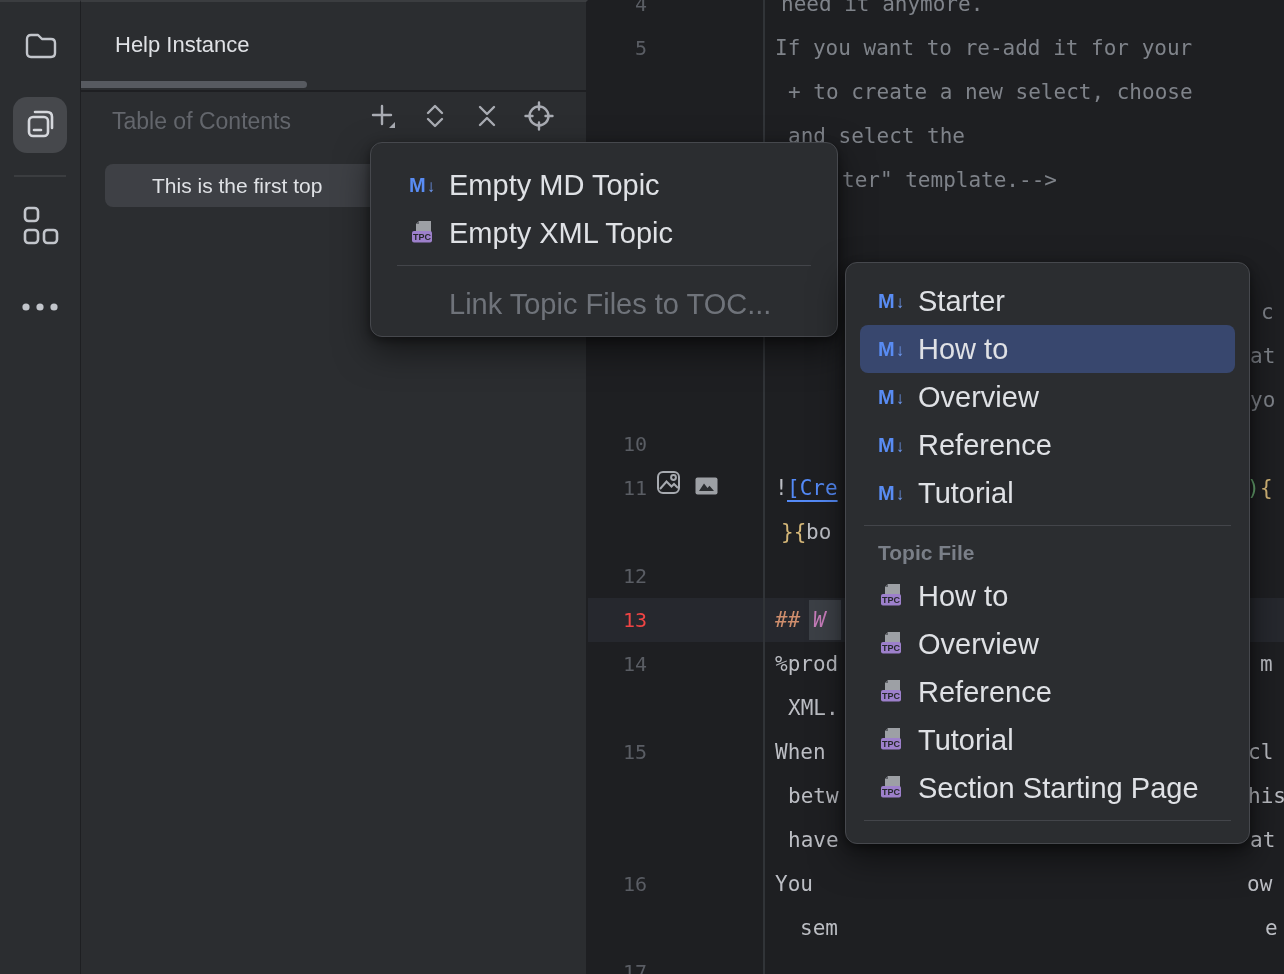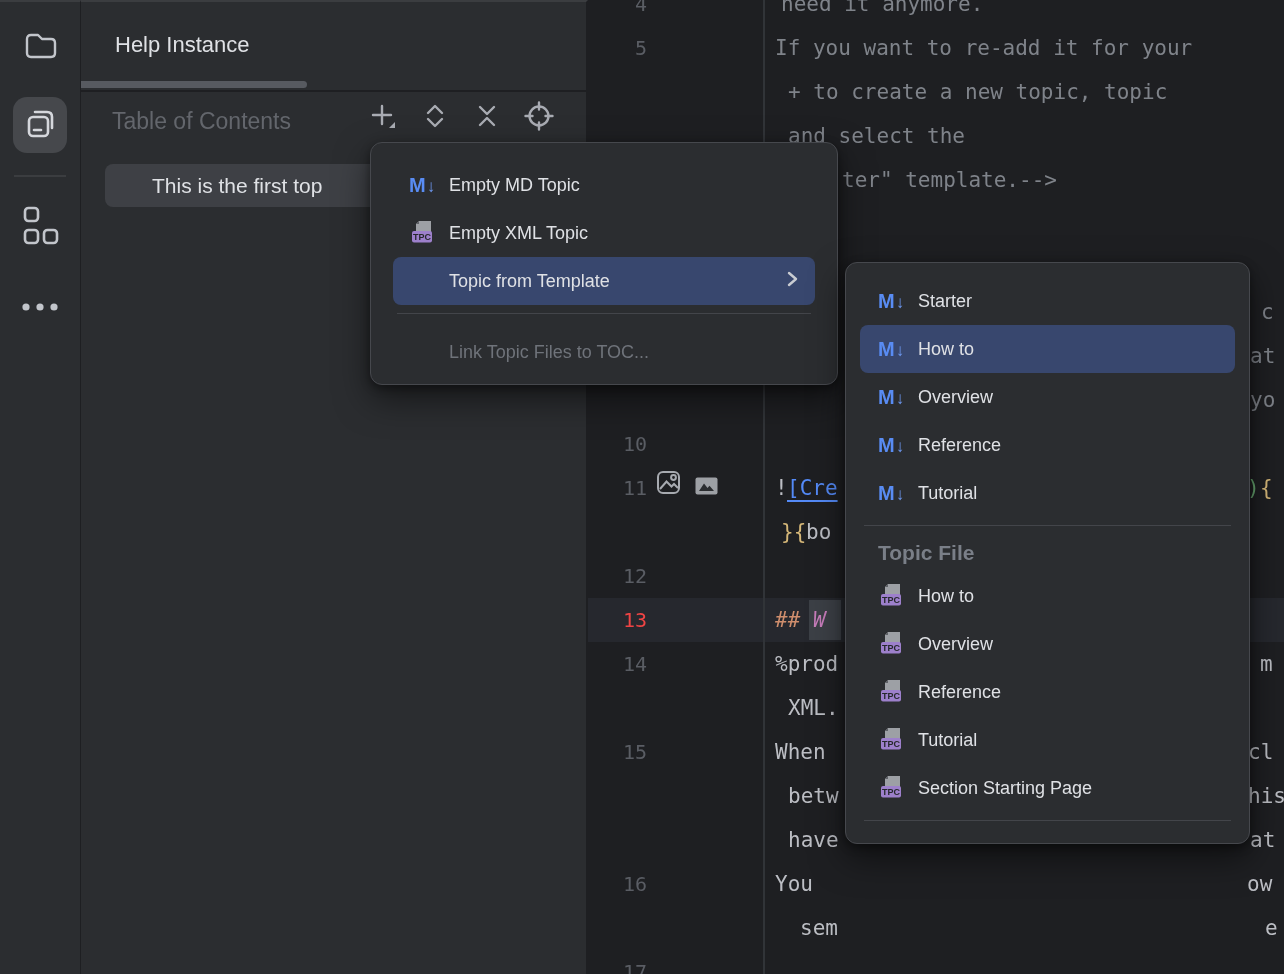--- a/index.html
+++ b/index.html
@@ -43,21 +43,21 @@
   .gutter-icons{position:absolute;display:flex;gap:14px;align-items:center;height:44px;}
 
   
   .menu{position:absolute;background:#2B2D30;border:1px solid #46484D;border-radius:12px;
     box-shadow:0 14px 34px rgba(0,0,0,.5),0 3px 10px rgba(0,0,0,.4);z-index:10;box-sizing:border-box;}
   .menu1{left:370px;top:142px;width:468px;padding:18px 22px 14px 22px;}
   .menu2{left:845px;top:262px;width:405px;padding:14px 14px;}
   .mi{height:48px;display:flex;align-items:center;border-radius:8px;padding:0 16px;}
   .menu2 .mi{padding:0 14px 0 18px;}
   .mi.sel{background:#38476E;}
-  .mi .lbl{font-size:18px;color:#DFE1E5;white-space:nowrap;}
+  .mi .lbl{font-size:29px;color:#DFE1E5;white-space:nowrap;}
   .mi.dis .lbl{color:#6F737A;margin-top:12px;}
   .mi .ispace{width:40px;flex:0 0 40px;display:flex;align-items:center;}
   .menu2 .mi .ispace{width:40px;flex:0 0 40px;}
   .msep{height:1px;background:#43454A;margin:8px 4px;}
   .mhdr{height:38px;display:flex;align-items:center;padding-left:18px;
     font-size:21px;font-weight:600;color:#7A7F88;}
   .chev{margin-left:auto;}
 
   .ic-md{display:inline-flex;align-items:baseline;font-family:"Liberation Sans",sans-serif;}
   .ic-md b{color:#598CF3;font-weight:800;font-size:20px;}
@@ -67,21 +67,21 @@
 <body>
 
 <div class="screen">
 
   <div class="editor">
     <div class="cur-line" id="cur-line" style="top: 598px;"></div>
     <div class="gutter-sep" style="left:177px"></div>
     <div id="ed-rows">
         <div class="ed-row" style="top:-18px"><span class="ed-num">4</span><span class="seg c-cmt" style="left:195px">need it anymore.</span></div>
         <div class="ed-row" style="top:26px"><span class="ed-num">5</span><span class="seg c-cmt" style="left:189px">If you want to re-add it for your</span></div>
-        <div class="ed-row" style="top:70px"><span class="seg c-cmt" style="left:202px">+ to create a new topic, topic</span></div>
+        <div class="ed-row" style="top:70px"><span class="seg c-cmt" style="left:202px">+ to create a new select, choose</span></div>
         <div class="ed-row" style="top:114px"><span class="seg c-cmt" style="left:202px">and select the</span></div>
         <div class="ed-row" style="top:158px"><span class="seg c-cmt" style="left:256px">ter" template.--&gt;</span></div>
         <div class="ed-row" style="top:290px"><span class="seg c-cmt" style="left:675px">c</span></div>
         <div class="ed-row" style="top:334px"><span class="seg c-cmt" style="left:664px">at</span></div>
         <div class="ed-row" style="top:378px"><span class="seg c-cmt" style="left:664px">yo</span></div>
         <div class="ed-row" style="top:422px"><span class="ed-num">10</span></div>
         <div class="ed-row" style="top:466px"><span class="ed-num">11</span><div class="gutter-icons" style="left:70px"><span><svg width="25" height="25" viewBox="0 0 25 25" fill="none" stroke="#A7AAB0" stroke-width="2">
                 <rect x="2" y="2" width="21" height="21" rx="5"></rect>
                 <circle cx="17.5" cy="7.5" r="2.4"></circle>
                 <path d="M4 19 L10.5 11.5 L15.5 16.5 L18 14 L22 18"></path>
@@ -192,27 +192,20 @@
         <span class="ispace">
           <span><svg width="26" height="26" viewBox="0 0 26 26">
               <path d="M10 3 L22 3 L22 14 L7 14 L7 6 Z" fill="#9DA0A5"></path>
               <path d="M10 3 L10 6 L7 6 Z" fill="#5E6166"></path>
               <rect x="3" y="13" width="20" height="11.5" rx="2" fill="#9D80CB"></rect>
               <text x="13" y="22.4" font-size="9" font-weight="700" fill="#26282C" text-anchor="middle" font-family="Liberation Sans,sans-serif">TPC</text>
             </svg></span>
         </span>
         <span class="lbl">Empty XML Topic</span>
       </div>
-      <div class="mi sel">
-        <span class="ispace"></span>
-        <span class="lbl">Topic from Template</span>
-        <span class="chev"><svg width="14" height="20" viewBox="0 0 14 20" fill="none" stroke="#C9CCD2" stroke-width="2.4" stroke-linecap="round" stroke-linejoin="round">
-            <path d="M4 4 L11 10 L4 16"></path>
-          </svg></span>
-      </div>
       <div class="msep"></div>
       <div class="mi dis">
         <span class="ispace"></span>
         <span class="lbl">Link Topic Files to TOC...</span>
       </div>
     </div>
 
   <div class="menu menu2" id="menu2">
       <div class="mi">
         <span class="ispace">

